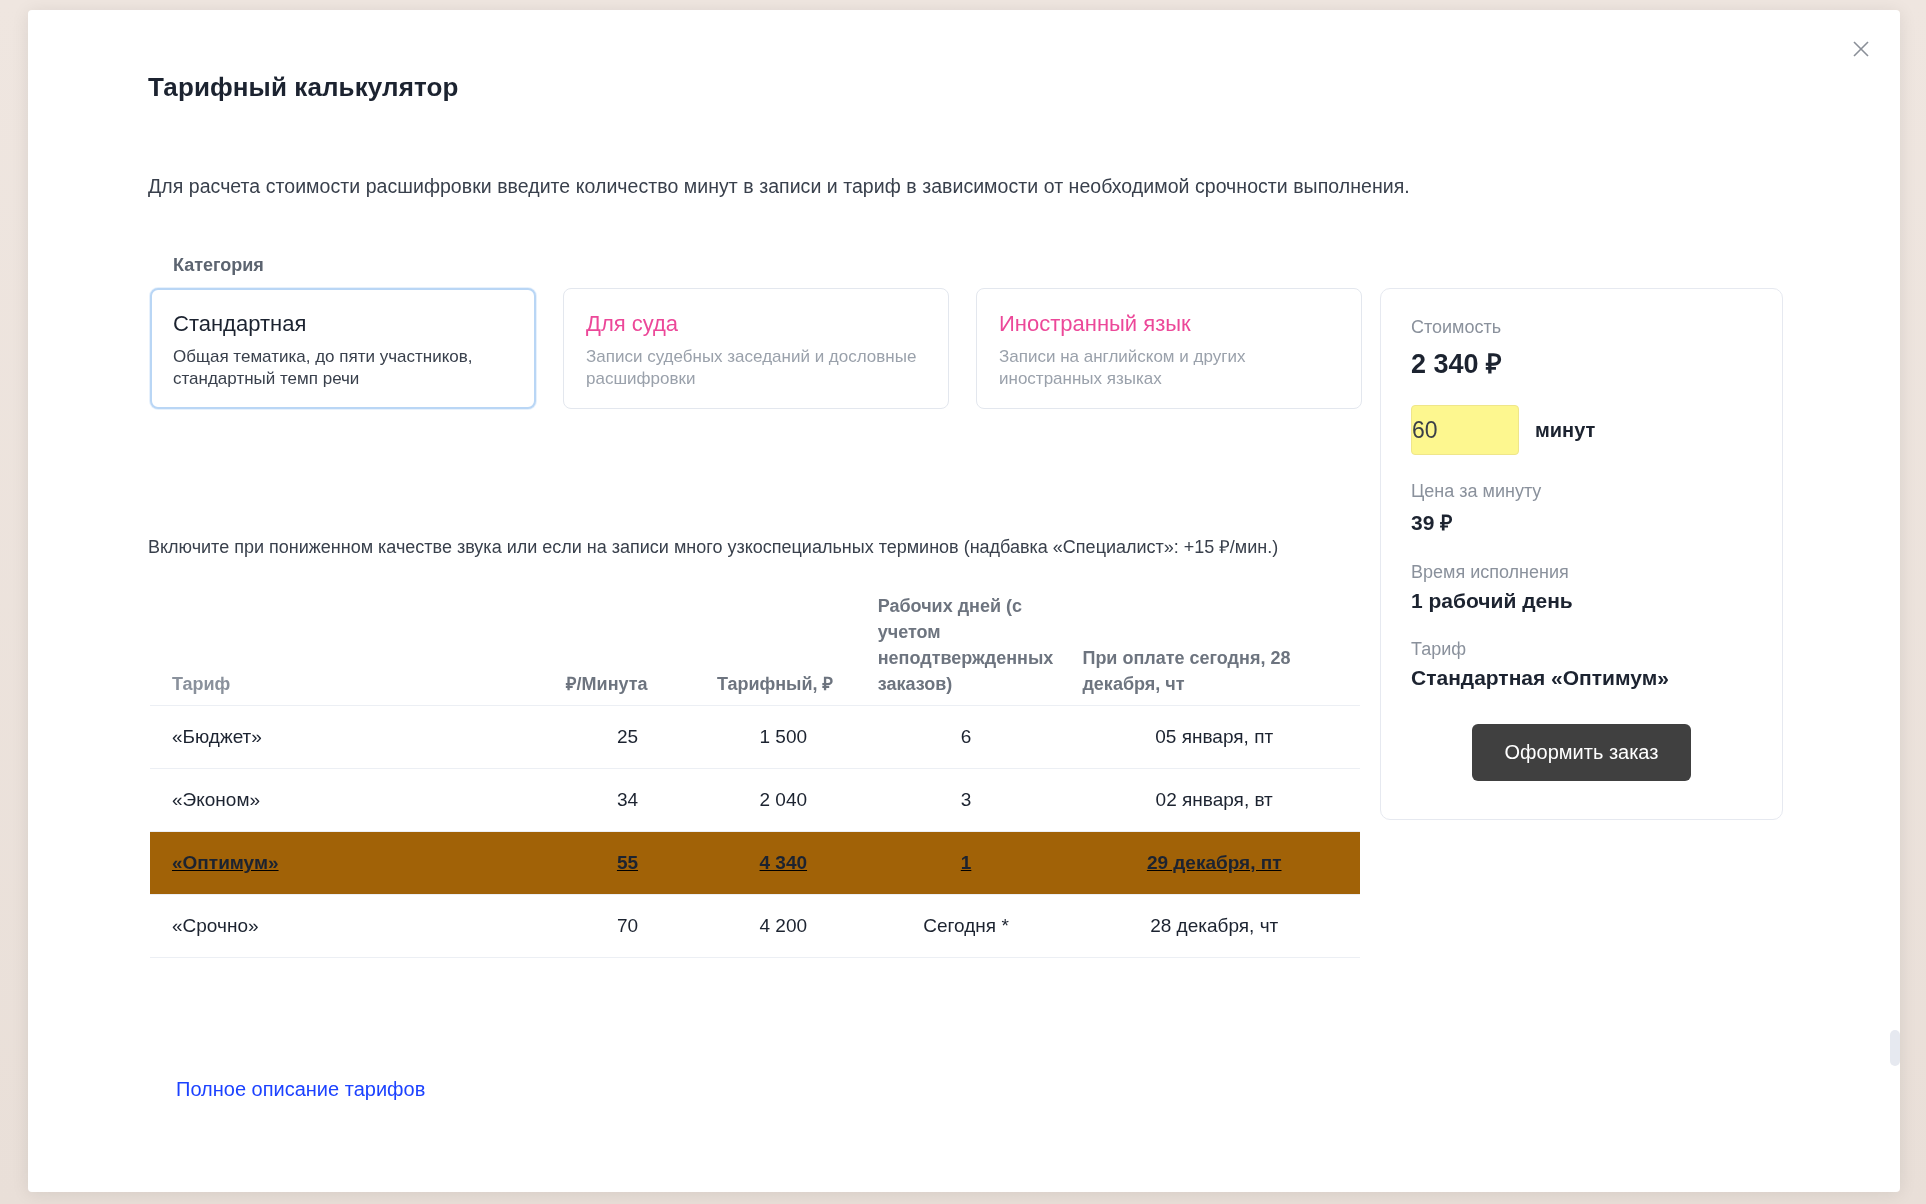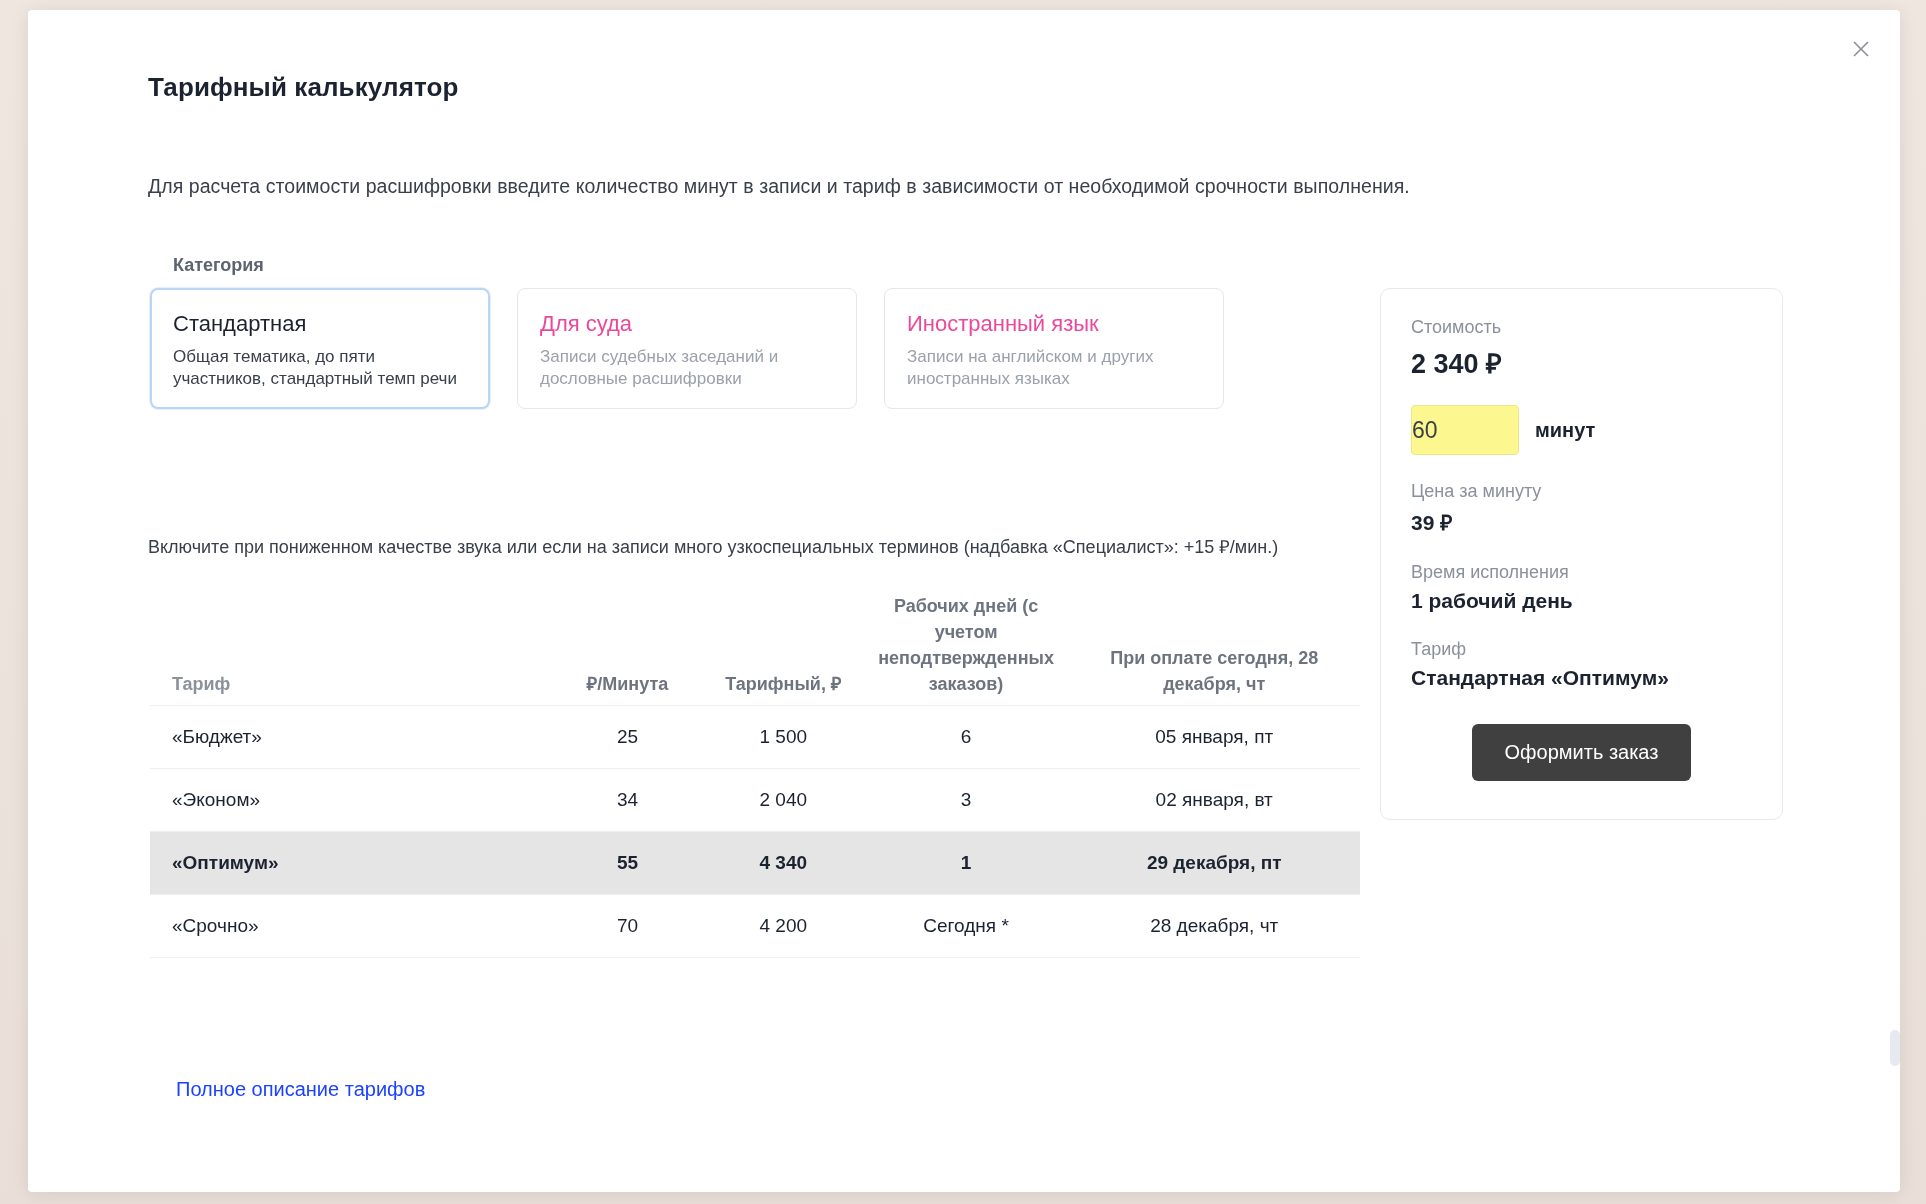--- a/index.html
+++ b/index.html
@@ -71,21 +71,21 @@
   }
 
   .cards {
     position: absolute;
     left: 122px;
     top: 278px;
     display: flex;
     gap: 27px;
   }
   .card {
-    width: 340px;
+    width: 386px;
     height: 121px;
     box-sizing: border-box;
     border: 1px solid #e3e7ee;
     border-radius: 8px;
     padding: 22px 22px 0 22px;
     background: #fff;
     cursor: pointer;
   }
   .card.selected {
     border: 2px solid #b9d6f5;
@@ -178,37 +178,38 @@
     color: #6d747f;
     padding: 8px 14px;
     vertical-align: bottom;
     line-height: 1.45;
   }
   .tariff-table th.th-name {
     text-align: left;
     color: #8a919c;
     padding-left: 22px;
   }
-  .tariff-table th.th-center { text-align: center; }
+  .tariff-table th.th-center { text-align: left; }
   .tariff-table td {
     font-size: 19px;
     color: #1c2330;
     padding: 20px 14px;
     border-bottom: 1px solid #eceff4;
     text-align: center;
   }
   .tariff-table td.td-name {
     text-align: left;
     padding-left: 22px;
   }
   .tariff-table tbody tr:first-child td {
     border-top: 1px solid #eceff4;
   }
   .tariff-table tbody tr.active {
-    background: #e5e5e5;
+    background: #a16207;
+    text-decoration: underline;
   }
   .tariff-table tbody tr.active td {
     font-weight: bold;
   }
   .tariff-table tbody tr { cursor: pointer; }
   .col-name { width: 400px; }
   .col-perminute { width: 150px; }
   .col-cost { width: 160px; }
   .col-days { width: 200px; }
   .col-paytoday { width: 290px; }

